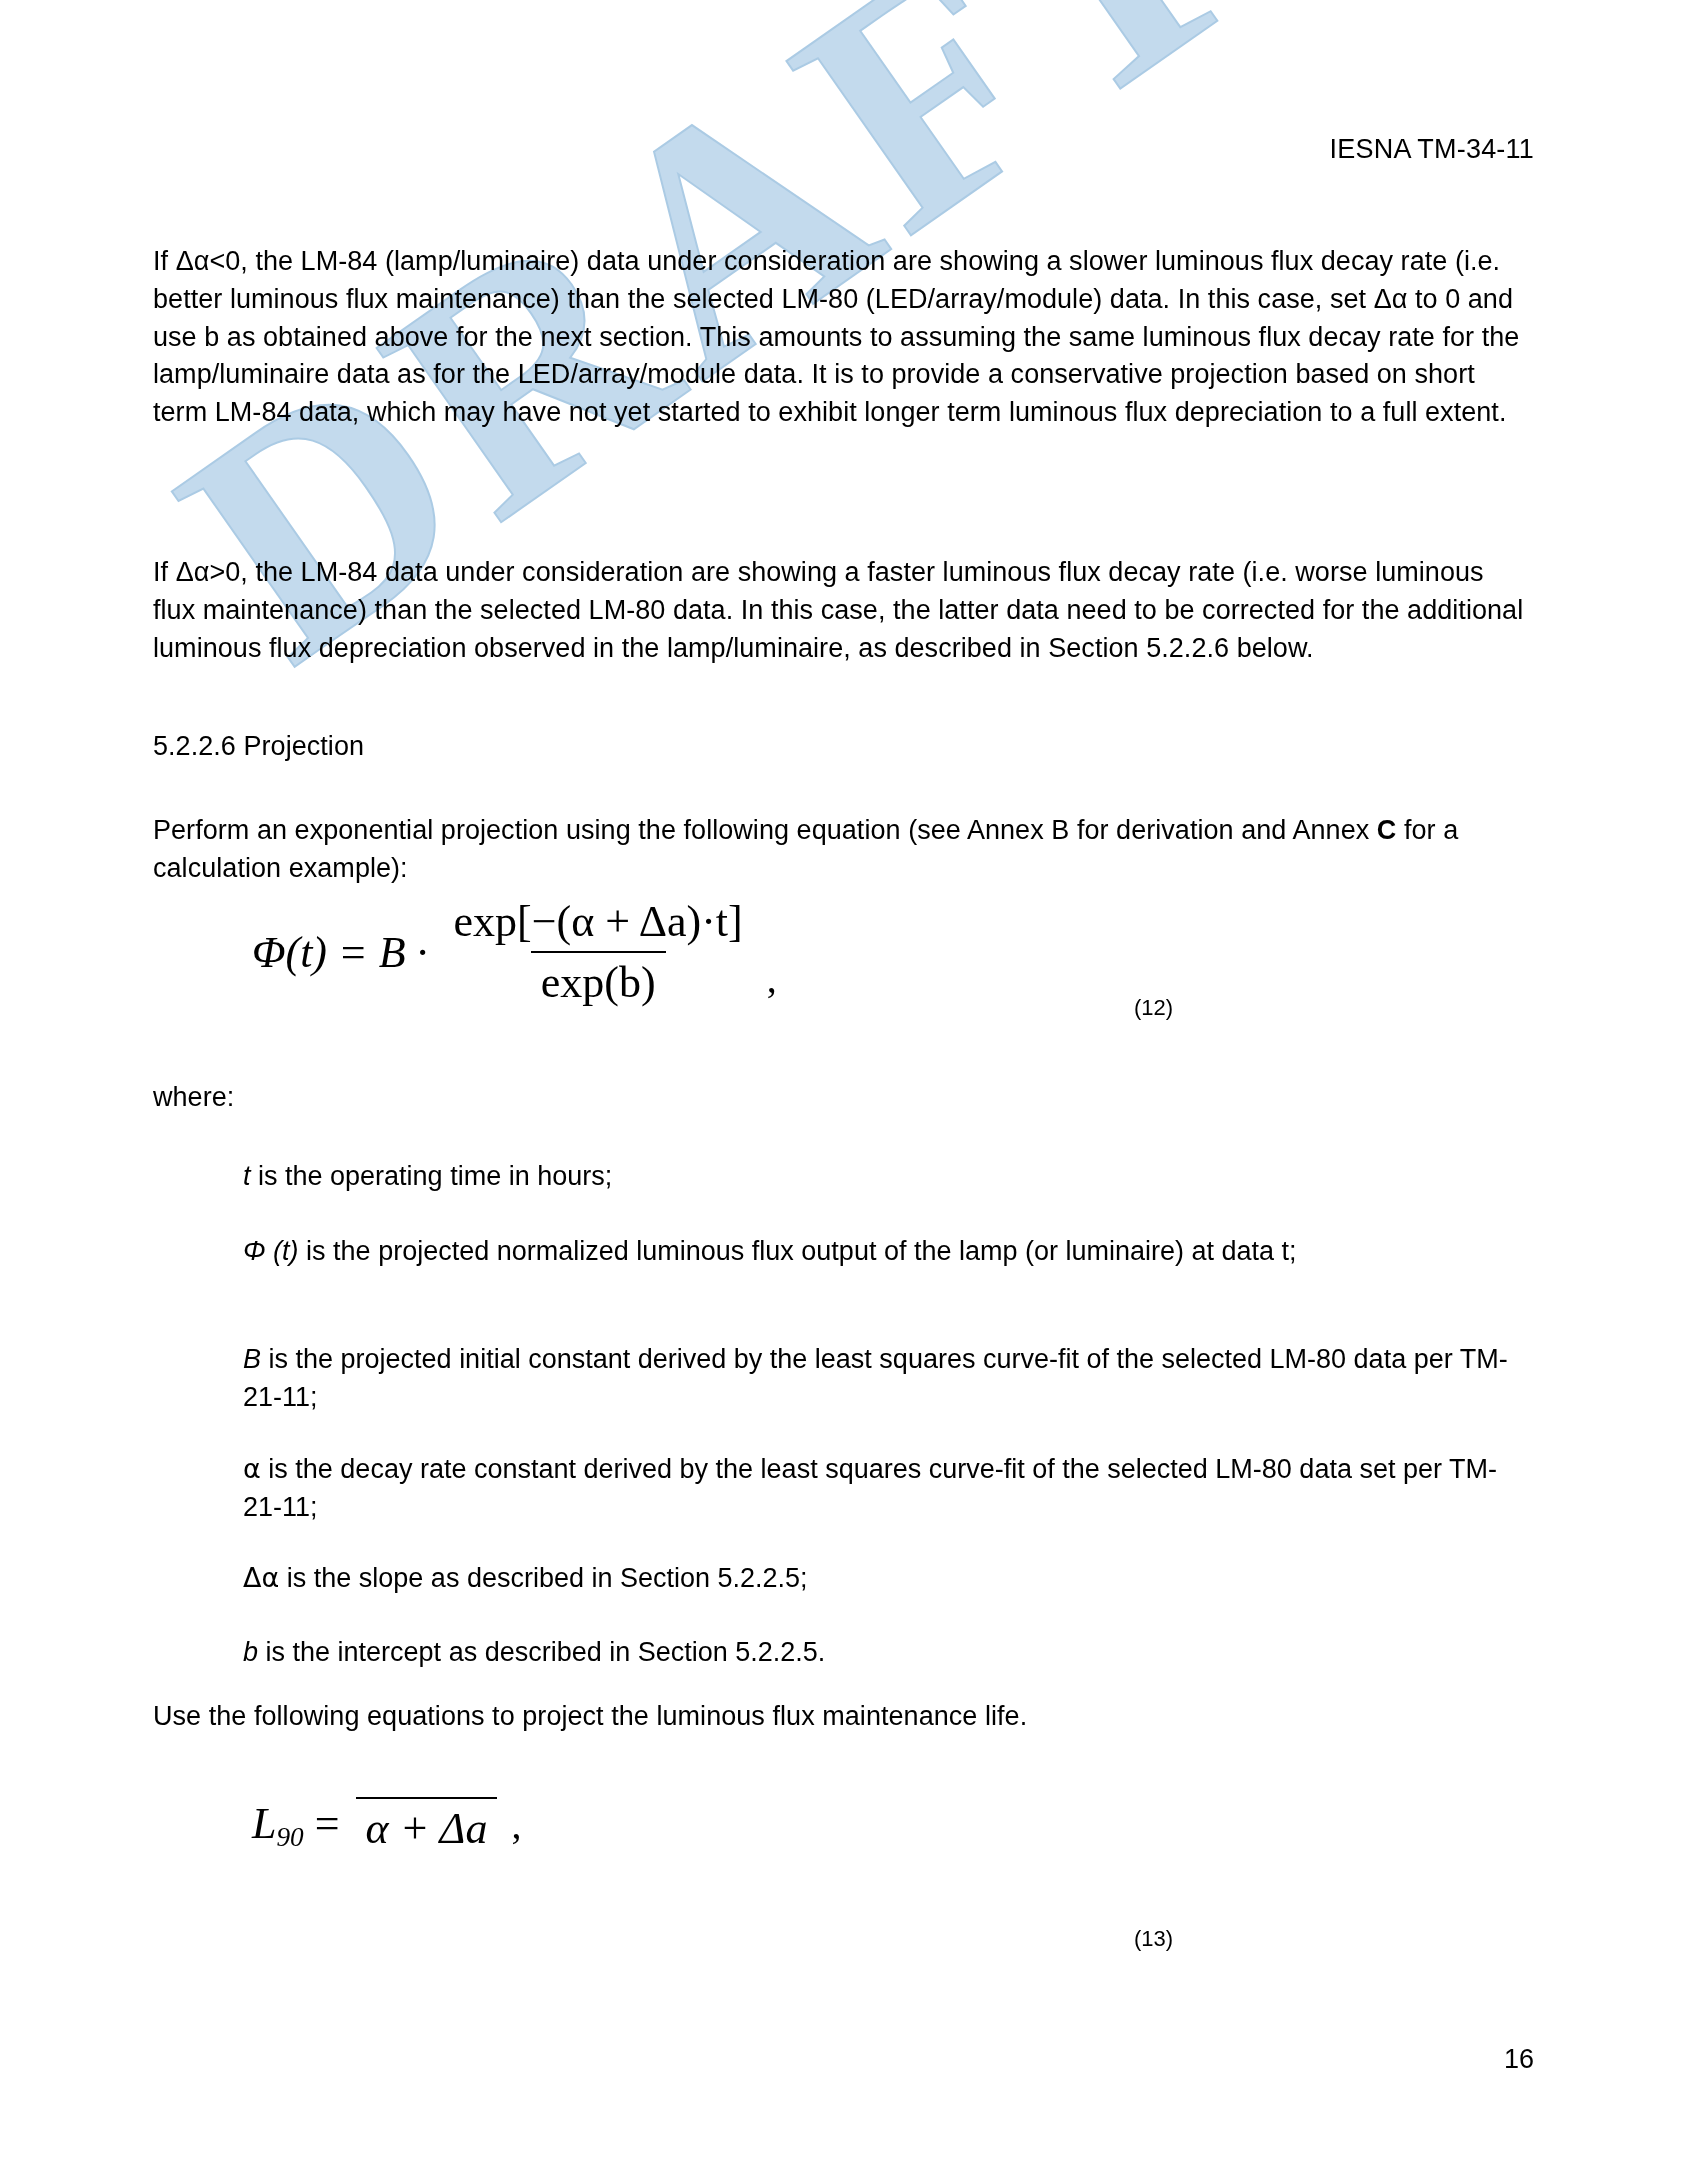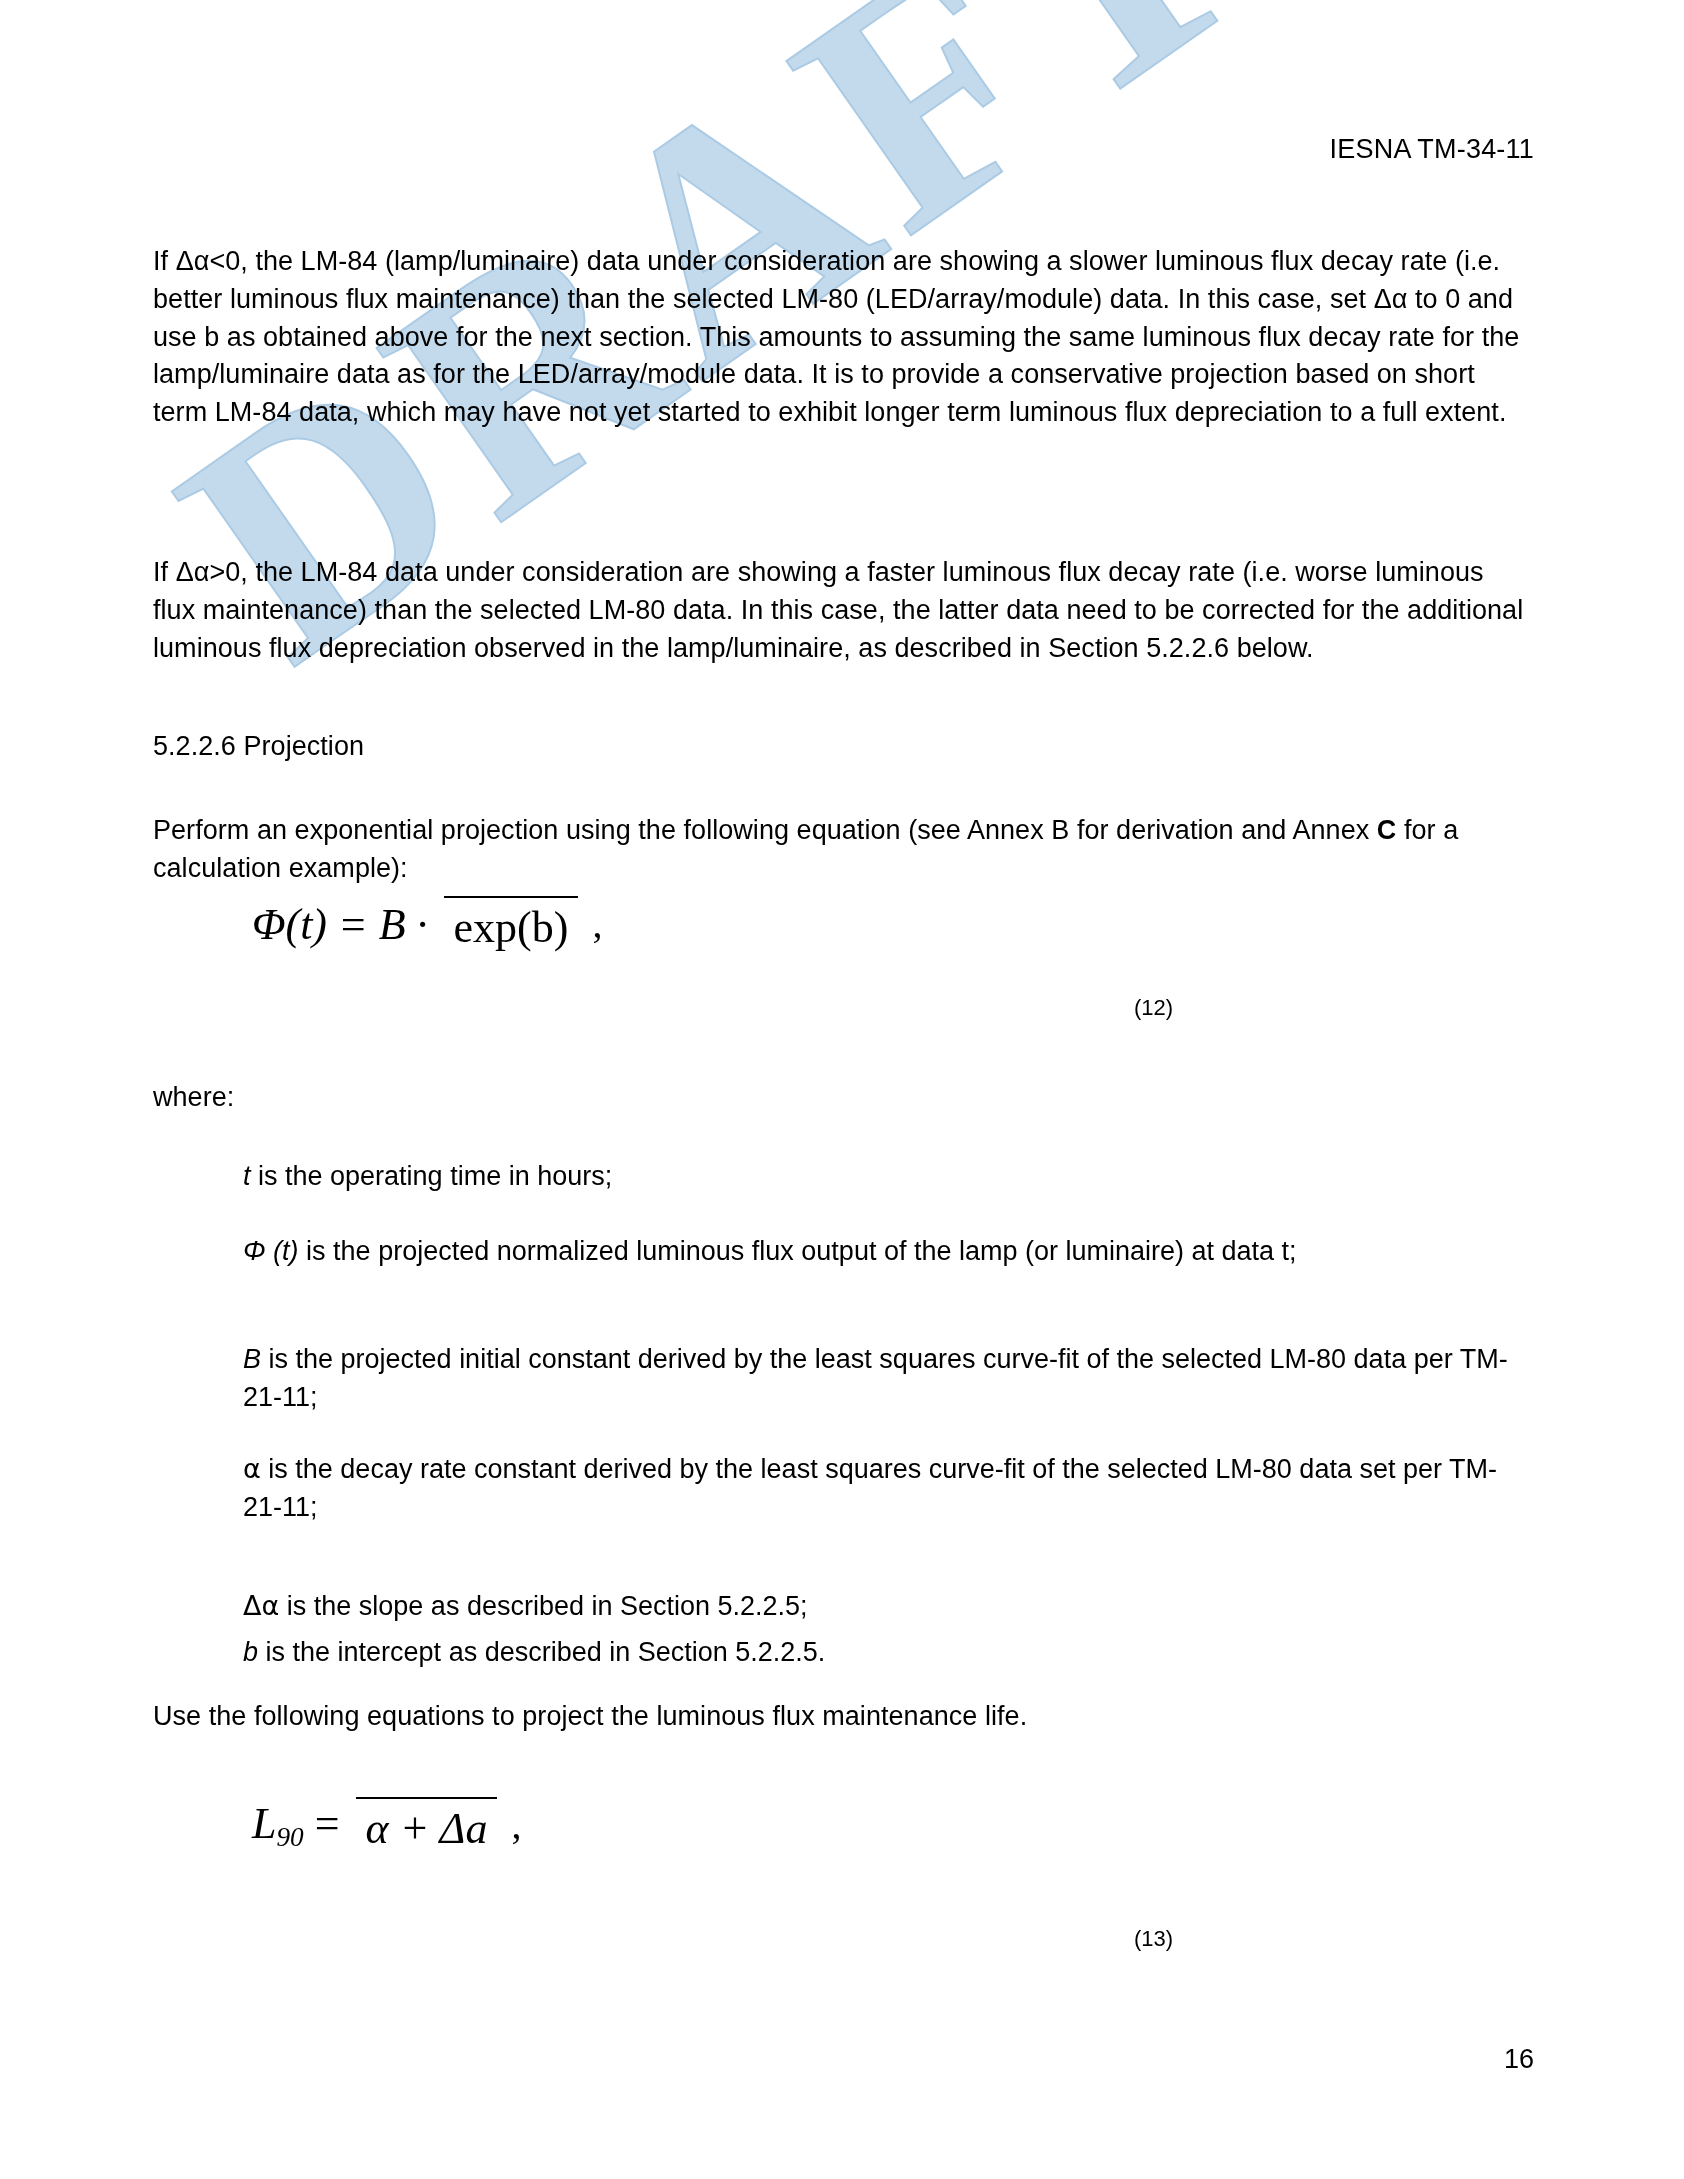--- a/index.html
+++ b/index.html
@@ -72,21 +72,21 @@
     position: absolute;
     left: 243px;
     width: 1287px;
     font-size: 27px;
     line-height: 1.40;
   }
   .d1 { top: 1158px; }
   .d2 { top: 1233px; }
   .d3 { top: 1341px; }
   .d4 { top: 1450px; }
-  .d5 { top: 1559px; margin-top: 28px; }
+  .d5 { top: 1559px; }
   .d6 { top: 1634px; }
   .it { font-style: italic; }
   .bd { font-weight: bold; }
   .sym { font-family: "DejaVu Sans", sans-serif; }
 
   
   .eq-wrap {
     position: absolute;
     font-family: "Liberation Serif", serif;
   }
@@ -174,20 +174,21 @@
     </div>
 
     <div class="body-block p3">
       <span>Perform an exponential projection using the following equation (see Annex B for derivation and Annex </span><span class="bd">C</span><span> for a calculation example):</span>
     </div>
 
     <div class="eq-wrap eq12">
       <div class="eq-row">
         <span class="eq-lhs">Φ(t) = B ·</span>
         <span class="frac">
+          <span class="num">exp[−(α + Δa)·t]</span>
           <span class="den">exp(b)</span>
         </span>
         <span class="comma">,</span>
       </div>
     </div>
     <div class="eq-num eqn12">(12)</div>
 
     <div class="body-block where">
       <span>where:</span>
     </div>

